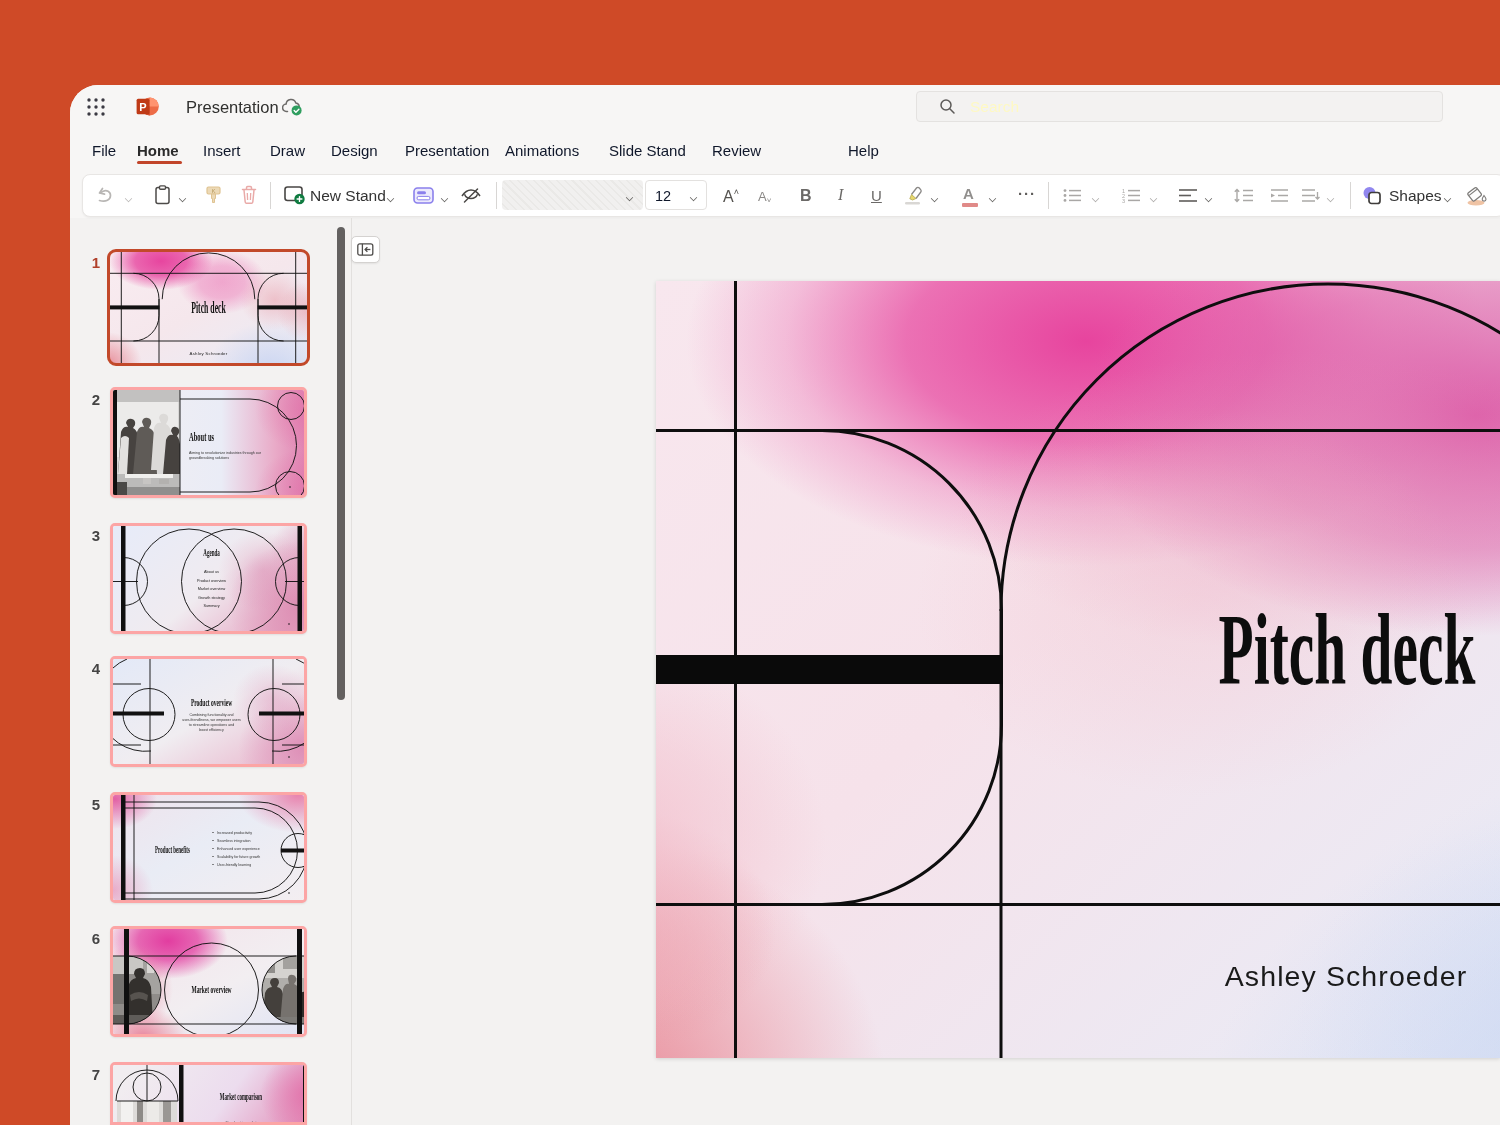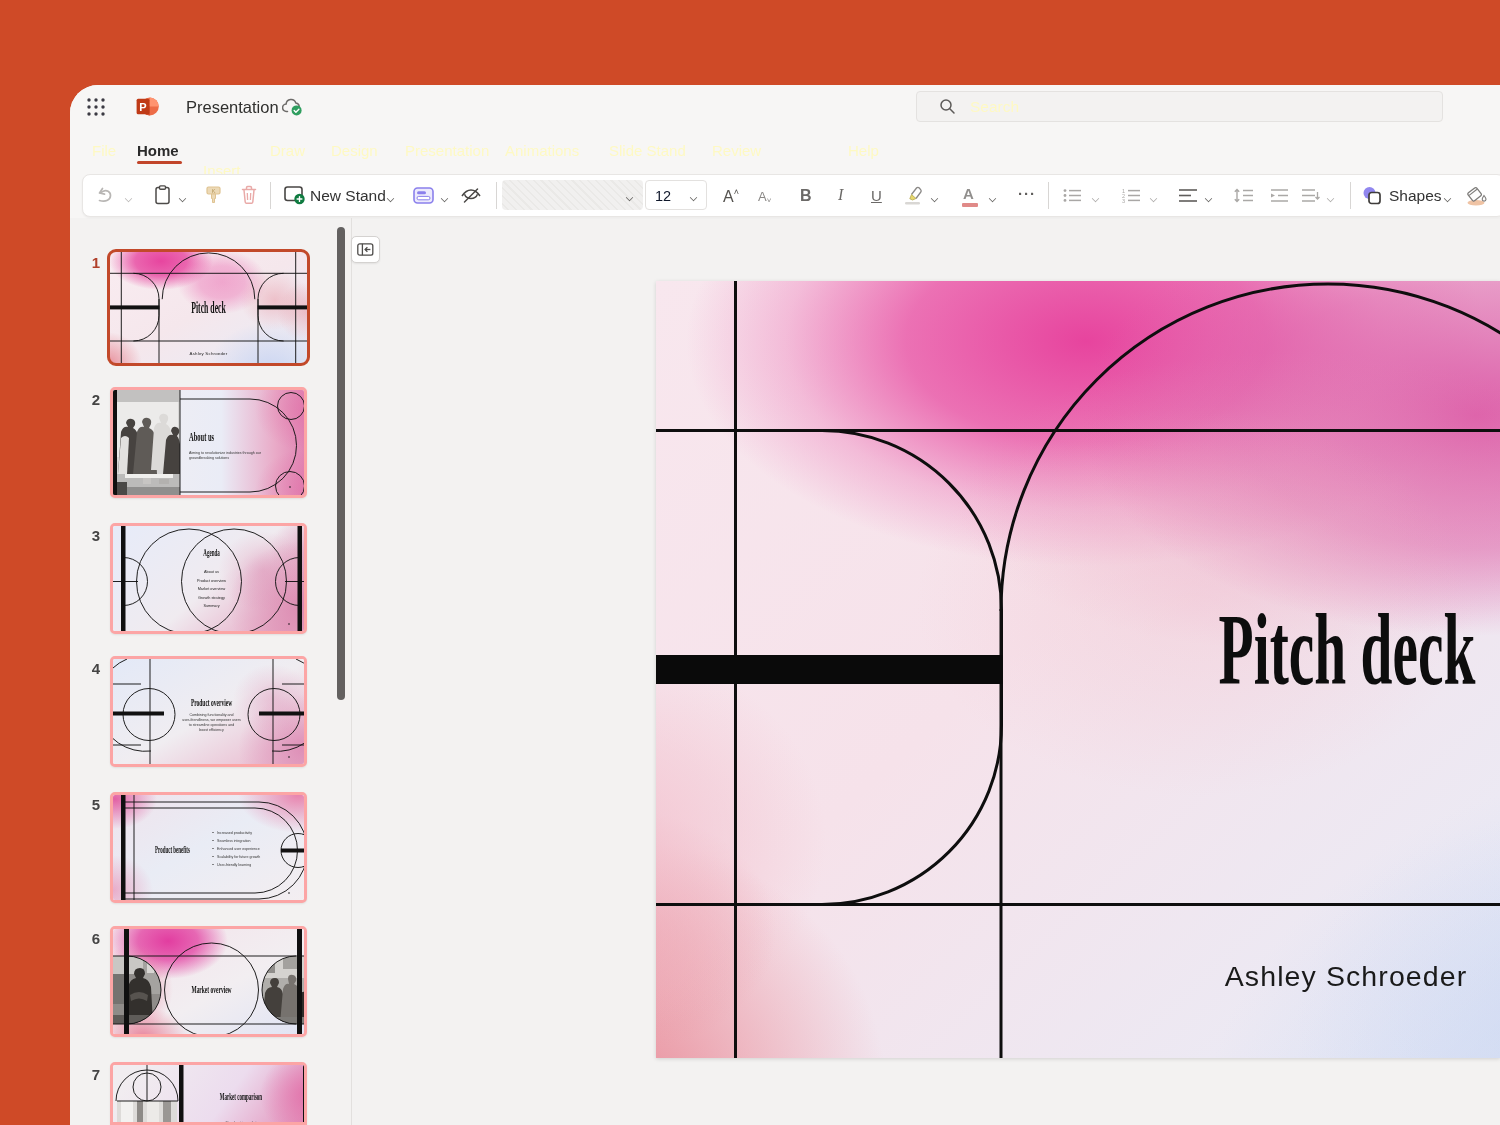--- a/index.html
+++ b/index.html
@@ -2,21 +2,21 @@
 <html><head>
 <meta charset="utf-8">
 <style>
 html,body{margin:0;padding:0;}
 #page{position:relative;width:1500px;height:1125px;background:#cf4a27;overflow:hidden;font-family:"Liberation Sans",sans-serif;}
 #page *{box-sizing:border-box;}
 #card{position:absolute;left:70px;top:85px;right:0;bottom:0;background:#f3f2f1;border-radius:28px 0 0 0;}
 #hdr{position:absolute;left:70px;top:85px;width:1430px;height:133px;background:#f7f6f5;border-radius:28px 0 0 0;}
 #strip{position:absolute;left:82px;top:174px;width:1423px;height:43px;background:#fff;border:1px solid #e8e6e4;border-radius:8px;box-shadow:0 1px 2px rgba(0,0,0,.05);}
 .abs{position:absolute;}
-.tab{position:absolute;top:142px;font-size:15px;color:#fef9c3;white-space:nowrap;}
+.tab{position:absolute;top:142px;font-size:15px;color:#0f172a;white-space:nowrap;}
 .ch{display:inline-block;width:7px;height:7px;border-left:1.6px solid #5f5d5b;border-bottom:1.6px solid #5f5d5b;transform:rotate(-45deg) scale(.75);}
 .tdiv{position:absolute;top:182px;width:1px;height:27px;background:#d8d6d4;}
 .num{position:absolute;font-size:15px;font-weight:600;color:#444;width:26px;text-align:right;}
 .thumb{position:absolute;left:110px;width:197px;height:111px;border-radius:5px;background:#fff;border:3px solid #fca5a5;overflow:hidden;box-shadow:0 1px 2px rgba(0,0,0,.08);}
 .thumb svg{position:absolute;left:0;top:0;}
 #th1{border:none;box-shadow:none;}
 #sel{position:absolute;left:107px;top:249px;width:203px;height:117px;border:3px solid #c2492a;border-radius:9px;background:transparent;z-index:5;}
 </style>
 </head>
 <body>
@@ -57,21 +57,21 @@
   <div class="abs" style="left:916px;top:91px;width:527px;height:31px;background:#f3f2f1;border:1px solid #e4e2e0;border-radius:4px;"></div>
   <svg class="abs" style="left:939px;top:98px" width="17" height="17" viewBox="0 0 17 17">
     <circle cx="7" cy="7" r="5" fill="none" stroke="#5c5a58" stroke-width="1.5"></circle>
     <line x1="10.8" y1="10.8" x2="15" y2="15" stroke="#5c5a58" stroke-width="1.5" stroke-linecap="round"></line>
   </svg>
   <div class="abs" style="left:970px;top:98px;font-size:15.5px;color:#fef9c3;">Search</div>
 
   <div class="tab" style="left:92px;">File</div>
   <div class="tab" style="left:137px;font-weight:700;color:#2b2b2b;">Home</div>
   <div class="abs" style="left:137px;top:161px;width:45px;height:3px;background:#c2452a;border-radius:2px;"></div>
-  <div class="tab" style="left:203px;margin-top:20px;">Insert</div>
+  <div class="tab" style="left:203px;">Insert</div>
   <div class="tab" style="left:270px;">Draw</div>
   <div class="tab" style="left:331px;">Design</div>
   <div class="tab" style="left:405px;">Presentation</div>
   <div class="tab" style="left:505px;">Animations</div>
   <div class="tab" style="left:609px;">Slide Stand</div>
   <div class="tab" style="left:712px;">Review</div>
   <div class="tab" style="left:796px;margin-top:36px;">View</div>
   <div class="tab" style="left:848px;">Help</div>
 
   <div id="strip"></div>

